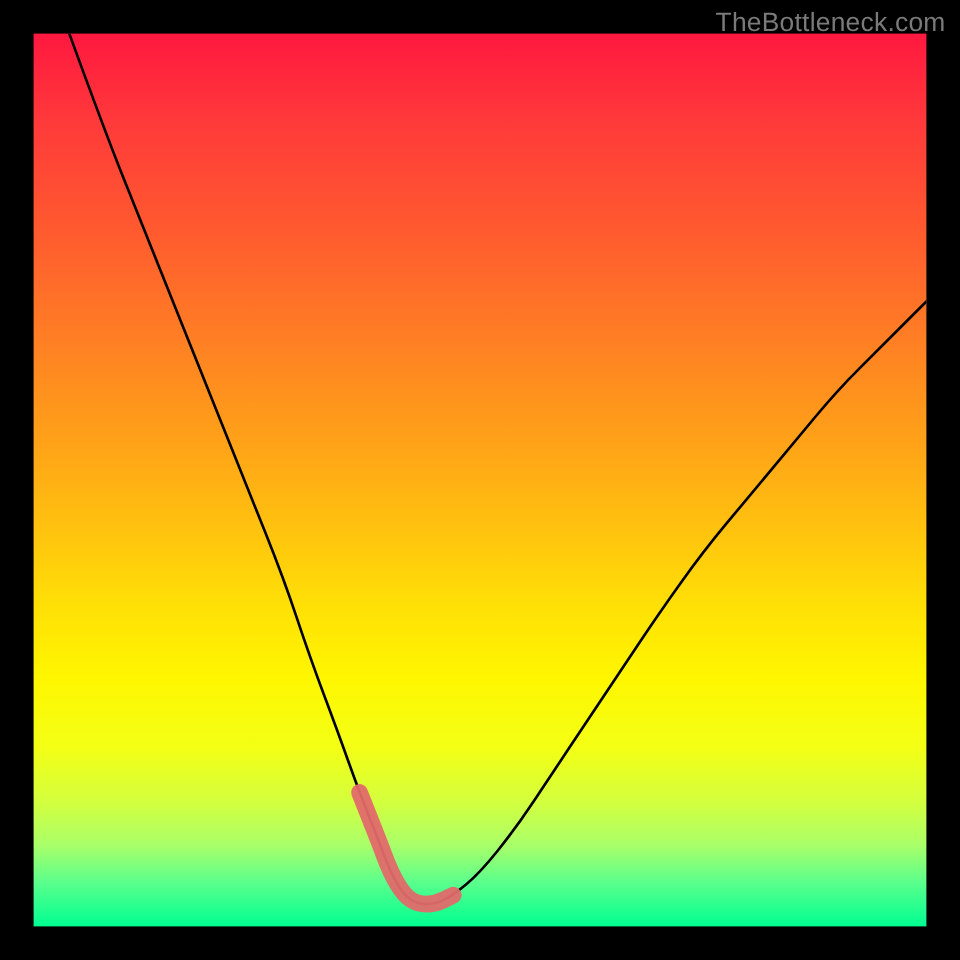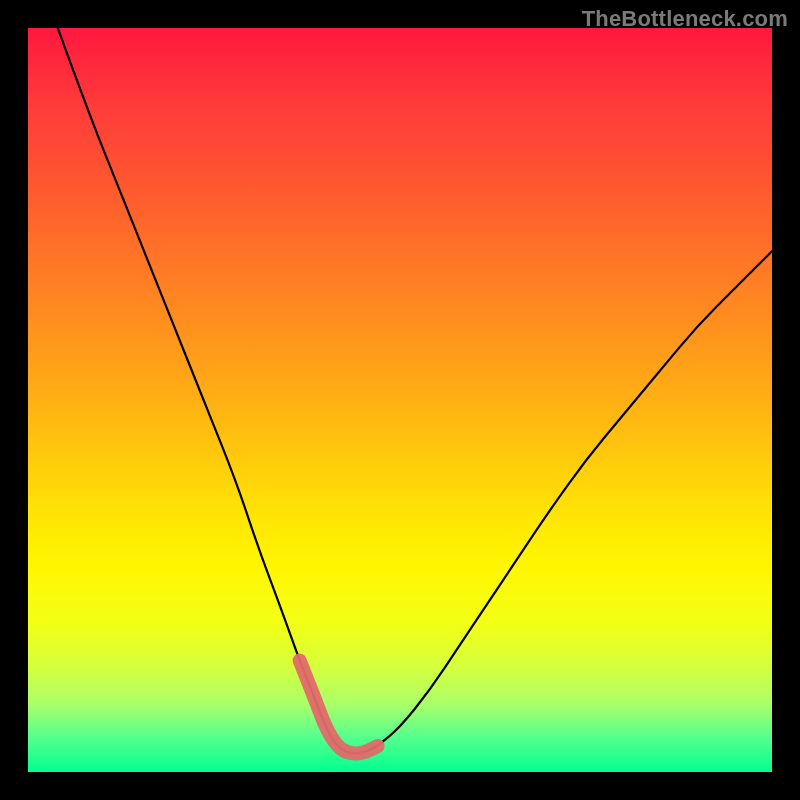--- a/index.html
+++ b/index.html
@@ -10,21 +10,21 @@
     position: relative;
     overflow: hidden;
     font-family: Arial, sans-serif;
   }
   .watermark {
     position: absolute;
     top: 6px;
     right: 12px;
     color: #7a7a7a;
     font-size: 22px;
-    font-weight: 700;
+    font-weight: 400;
     z-index: 10;
     letter-spacing: 0.2px;
   }
   .plot-area {
     position: absolute;
     left: 28px;
     top: 28px;
     width: 744px;
     height: 744px;
     background: linear-gradient(to bottom,

